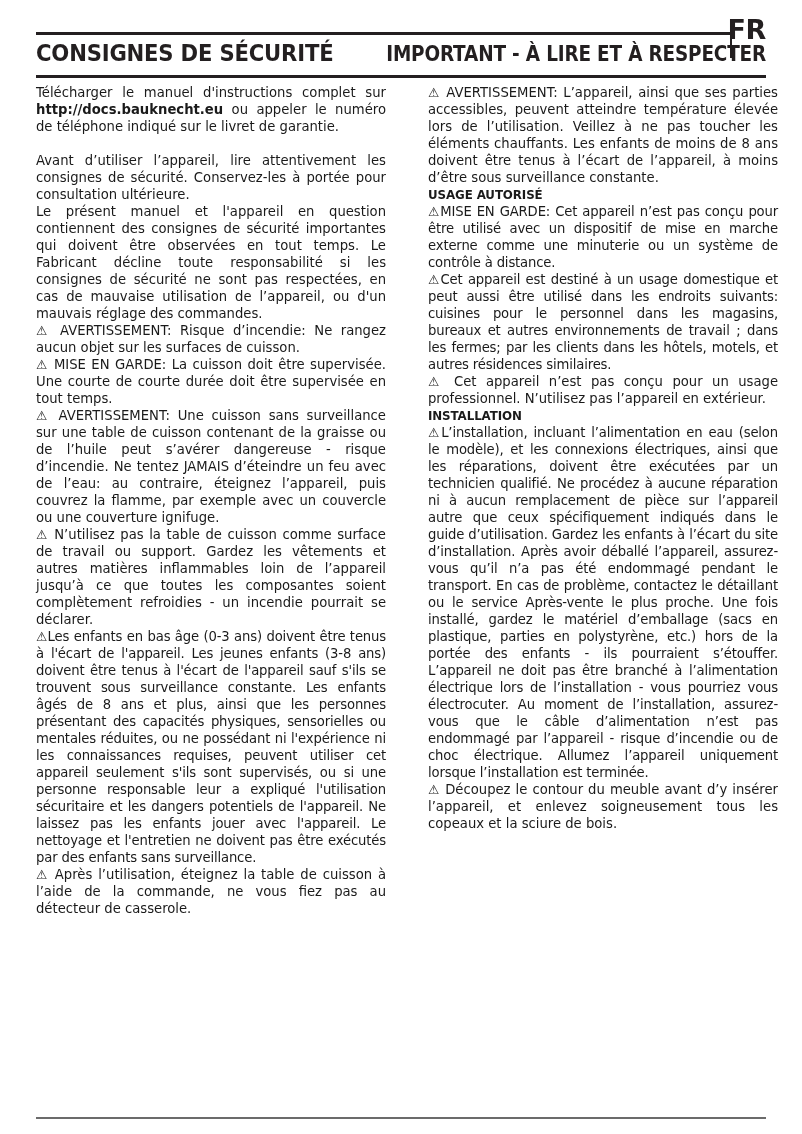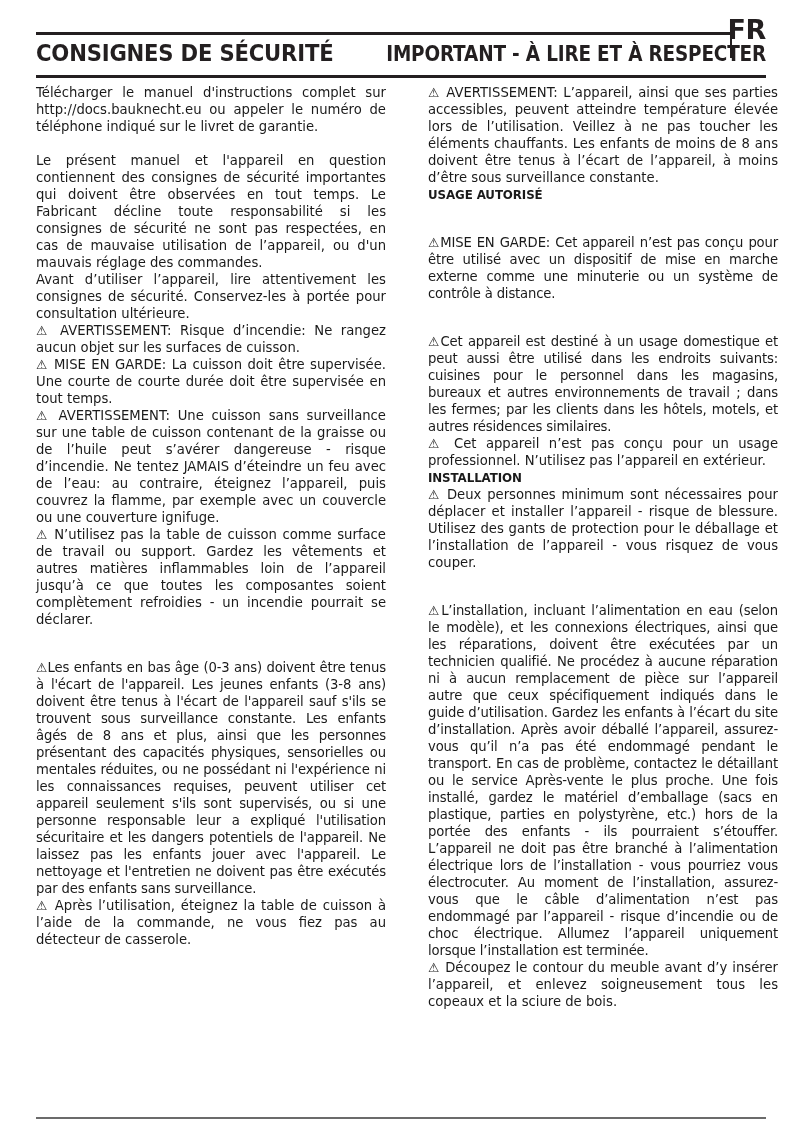--- a/index.html
+++ b/index.html
@@ -126,41 +126,41 @@
 
   .para {
     margin: 0;
     padding: 0;
     text-align: justify;
     text-align-last: left;
     hyphens: none;
   }
   .gap { height: 17px; }
 
-  .bold { font-weight: 400; }
+  .bold { font-weight: 700; }
 
   .section-head {
     font-weight: 700;
     font-size: 12.6px;
     line-height: 17px;
     letter-spacing: -0.1px;
     text-align: left;
     transform: scaleX(0.94);
     transform-origin: left center;
   }
 
   
   .warn {
     font-family: "DejaVu Sans", sans-serif;
     font-size: 12.6px;
     line-height: 17px;
   }
 
   
-  .tight { letter-spacing: -0.15px; margin-top: 31px; }
+  .tight { letter-spacing: -0.15px; }
 
   
   .footer-rule {
     position: absolute;
     left: 36px;
     top: 1117px;
     width: 730px;
     height: 1.6px;
     background: #6b6b6b;
   }
@@ -182,24 +182,24 @@
   <div class="header-rule-bottom"></div>
 
   <div class="columns">
 
     <div class="col col-left">
 
       <p class="para"><span>Télécharger le manuel d'instructions complet sur </span><span class="bold">http://docs.bauknecht.eu</span><span> ou appeler le numéro de téléphone indiqué sur le livret de garantie.</span></p>
 
       <div class="gap"></div>
 
+      <p class="para">Avant d’utiliser l’appareil, lire attentivement les consignes de sécurité. Conservez-les à portée pour consultation ultérieure.</p>
+
       <p class="para">Le présent manuel et l'appareil en question contiennent des consignes de sécurité importantes qui doivent être observées en tout temps. Le Fabricant décline toute responsabilité si les consignes de sécurité ne sont pas respectées, en cas de mauvaise utilisation de l’appareil, ou d'un mauvais réglage des commandes.</p>
 
-      <p class="para">Avant d’utiliser l’appareil, lire attentivement les consignes de sécurité. Conservez-les à portée pour consultation ultérieure.</p>
-
 
       <p class="para"><span class="warn">⚠</span> <span>AVERTISSEMENT: Risque d’incendie: Ne rangez aucun objet sur les surfaces de cuisson.</span></p>
 
       <p class="para"><span class="warn">⚠</span> <span>MISE EN GARDE: La cuisson doit être supervisée. Une courte de courte durée doit être supervisée en tout temps.</span></p>
 
       <p class="para"><span class="warn">⚠</span> <span>AVERTISSEMENT: Une cuisson sans surveillance sur une table de cuisson contenant de la graisse ou de l’huile peut s’avérer dangereuse - risque d’incendie. Ne tentez JAMAIS d’éteindre un feu avec de l’eau: au contraire, éteignez l’appareil, puis couvrez la flamme, par exemple avec un couvercle ou une couverture ignifuge.</span></p>
 
       <p class="para"><span class="warn">⚠</span> <span>N’utilisez pas la table de cuisson comme surface de travail ou support. Gardez les vêtements et autres matières inflammables loin de l’appareil jusqu’à ce que toutes les composantes soient complètement refroidies - un incendie pourrait se déclarer.</span></p>
 
 
@@ -217,21 +217,20 @@
 
       <p class="para tight"><span class="warn">⚠</span><span>MISE EN GARDE: Cet appareil n’est pas conçu pour être utilisé avec un dispositif de mise en marche externe comme une minuterie ou un système de contrôle à distance.</span></p>
 
       <p class="para tight"><span class="warn">⚠</span><span>Cet appareil est destiné à un usage domestique et peut aussi être utilisé dans les endroits suivants: cuisines pour le personnel dans les magasins, bureaux et autres environnements de travail ; dans les fermes; par les clients dans les hôtels, motels, et autres résidences similaires.</span></p>
 
 
       <p class="para"><span class="warn">⚠</span> <span>Cet appareil n’est pas conçu pour un usage professionnel. N’utilisez pas l’appareil en extérieur.</span></p>
 
       <p class="para section-head">INSTALLATION</p>
 
-      <p class="para"><span class="warn">⚠</span> <span>Deux personnes minimum sont nécessaires pour déplacer et installer l’appareil - risque de blessure. Utilisez des gants de protection pour le déballage et l’installation de l’appareil - vous risquez de vous couper.</span></p>
 
       <p class="para tight"><span class="warn">⚠</span><span>L’installation, incluant l’alimentation en eau (selon le modèle), et les connexions électriques, ainsi que les réparations, doivent être exécutées par un technicien qualifié. Ne procédez à aucune réparation ni à aucun remplacement de pièce sur l’appareil autre que ceux spécifiquement indiqués dans le guide d’utilisation. Gardez les enfants à l’écart du site d’installation. Après avoir déballé l’appareil, assurez-vous qu’il n’a pas été endommagé pendant le transport. En cas de problème, contactez le détaillant ou le service Après-vente le plus proche. Une fois installé, gardez le matériel d’emballage (sacs en plastique, parties en polystyrène, etc.) hors de la portée des enfants - ils pourraient s’étouffer. L’appareil ne doit pas être branché à l’alimentation électrique lors de l’installation - vous pourriez vous électrocuter. Au moment de l’installation, assurez-vous que le câble d’alimentation n’est pas endommagé par l’appareil - risque d’incendie ou de choc électrique. Allumez l’appareil uniquement lorsque l’installation est terminée.</span></p>
 
       <p class="para"><span class="warn">⚠</span> <span>Découpez le contour du meuble avant d’y insérer l’appareil, et enlevez soigneusement tous les copeaux et la sciure de bois.</span></p>
 
 
     </div>
   </div>
 
   <div class="footer-rule"></div>

